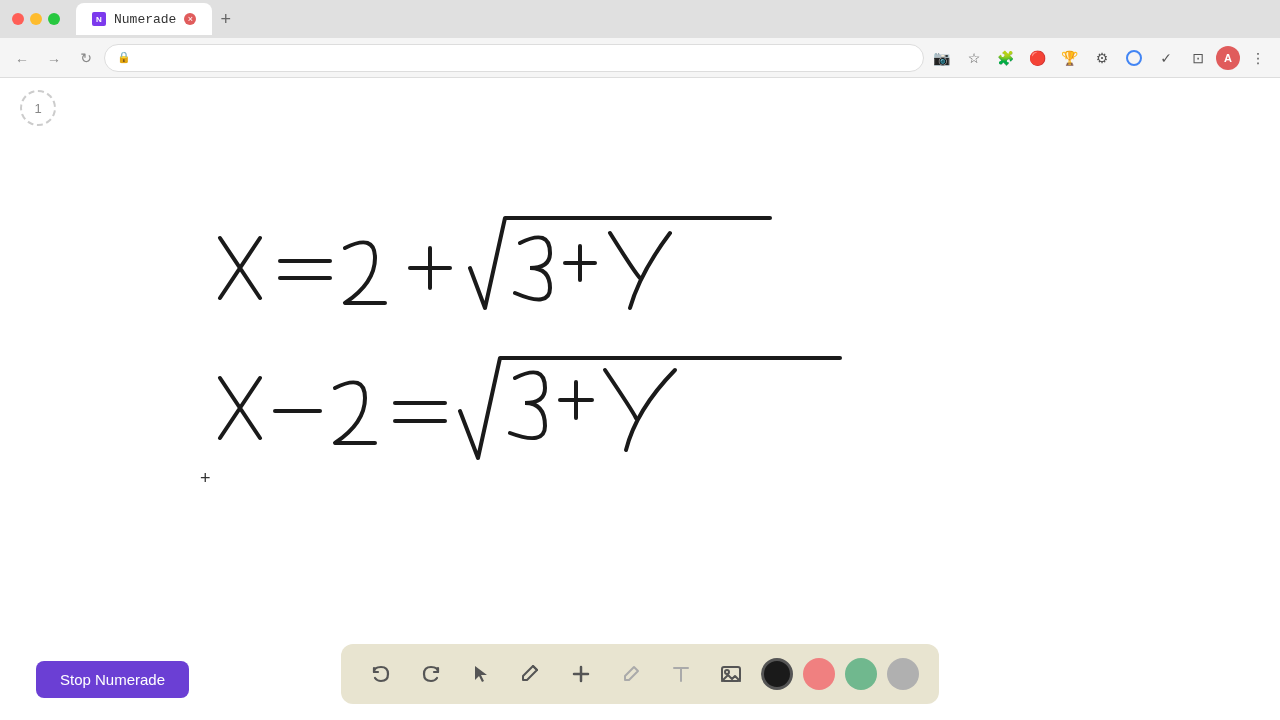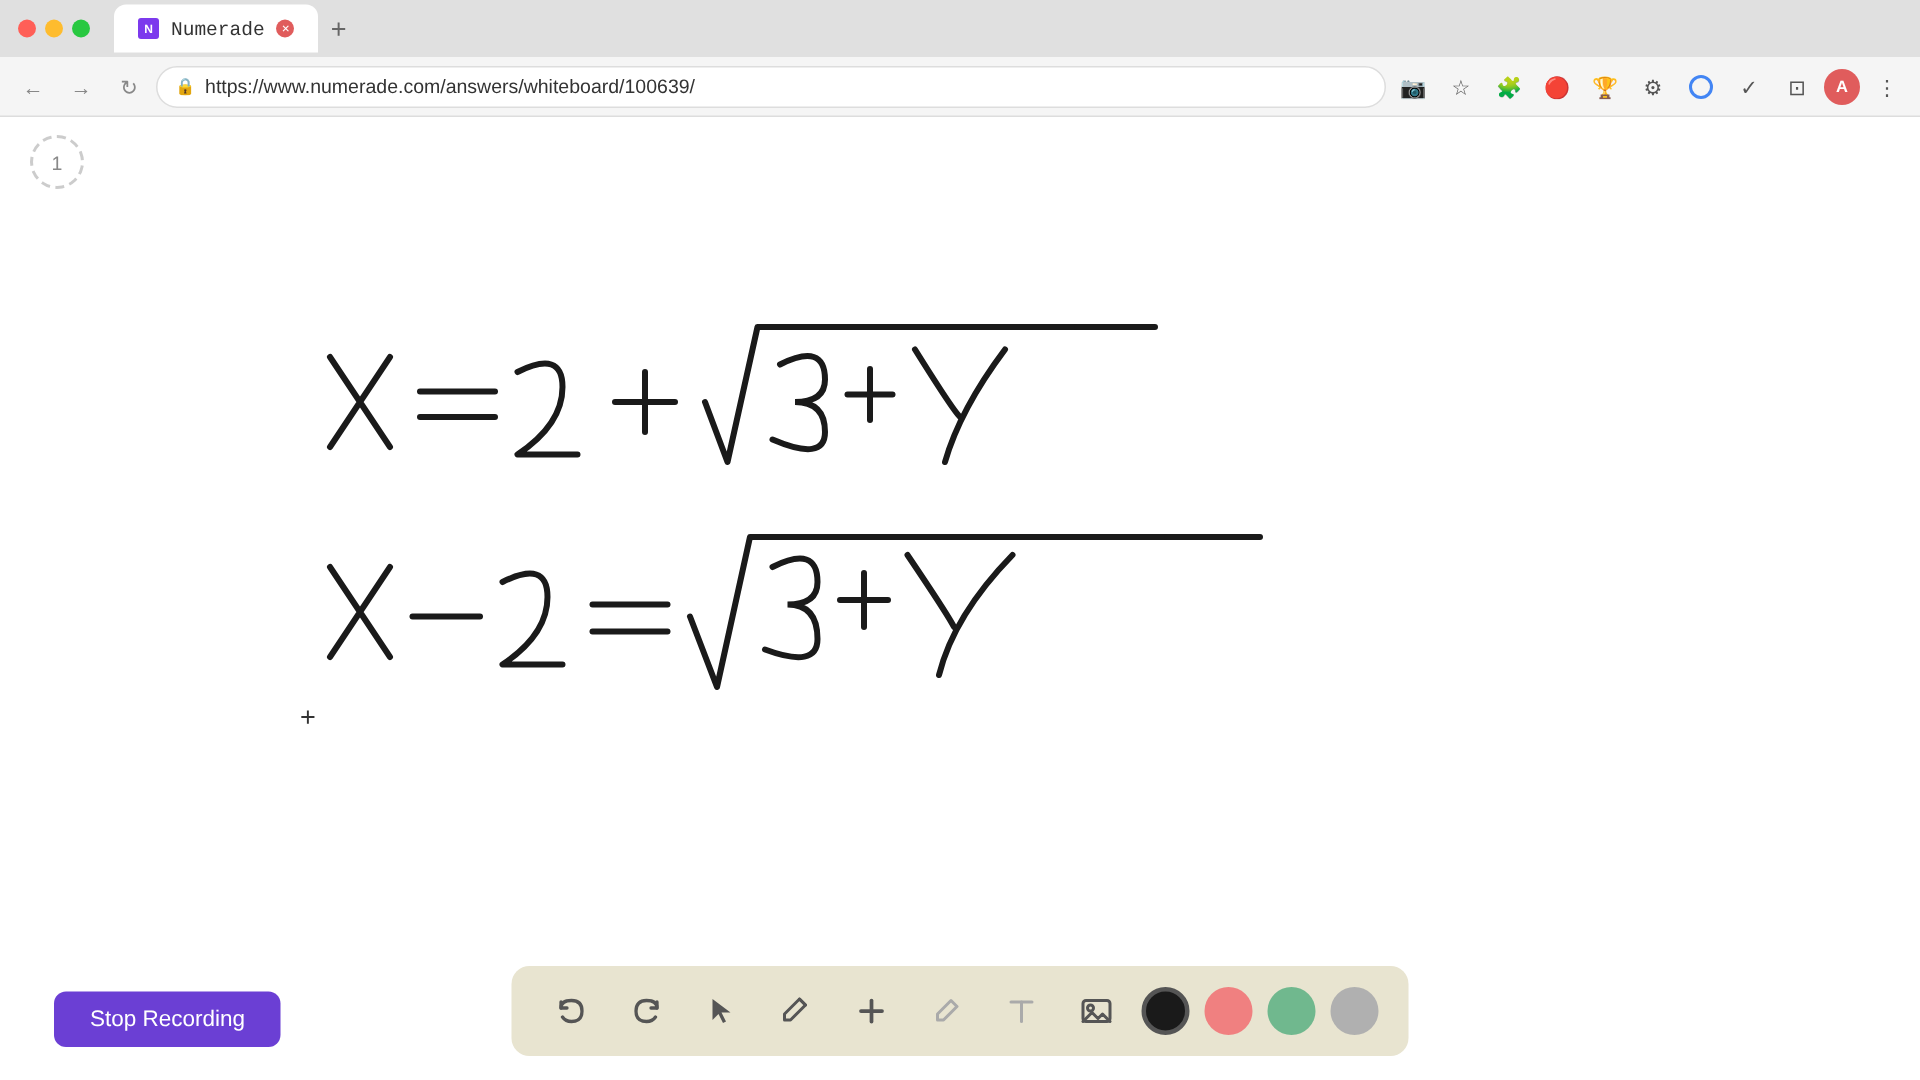--- a/index.html
+++ b/index.html
@@ -302,21 +302,20 @@
     </div>
   </div>
 
   <div class="toolbar">
     <button class="nav-btn">←</button>
     <button class="nav-btn">→</button>
     <button class="nav-btn">↻</button>
 
     <div class="address-bar">
       <span class="address-lock">🔒</span>
-      <span style="font-size:13px; color:#333;">https://www.numerade.com/answers/whiteboard/100639/</span>
     </div>
 
     <div class="toolbar-right">
       <div class="toolbar-icon">📷</div>
       <div class="toolbar-icon">☆</div>
       <div class="toolbar-icon">🧩</div>
       <div class="toolbar-icon">🔴</div>
       <div class="toolbar-icon">🏆</div>
       <div class="toolbar-icon">⚙</div>
       <div class="toolbar-icon">
@@ -384,21 +383,21 @@
 
         <path d="M 445 192 Q 472 232 476 240" stroke="#1a1a1a" stroke-width="4" fill="none" stroke-linecap="round"></path>
         <path d="M 515 192 Q 476 232 466 272" stroke="#1a1a1a" stroke-width="4" fill="none" stroke-linecap="round"></path>
 
         <line x1="618" y1="180" x2="680" y2="180" stroke="#1a1a1a" stroke-width="4" stroke-linecap="round"></line>
       </svg>
     </div>
 
     <div class="cursor-plus">+</div>
 
-    <button class="stop-recording-btn">Stop Recording</button>
+    <button class="stop-recording-btn">Stop Numerade</button>
 
     <div class="bottom-toolbar">
       <button class="tool-btn" title="Undo">
         <svg width="22" height="22" viewBox="0 0 22 22" fill="none" stroke="#555" stroke-width="2.2" stroke-linecap="round" stroke-linejoin="round">
           <path d="M4 9 Q4 4 11 4 Q18 4 18 11 Q18 18 11 18 Q7 18 5 15"></path>
           <polyline points="4,5 4,9 8,9"></polyline>
         </svg>
       </button>
       <button class="tool-btn" title="Redo">
         <svg width="22" height="22" viewBox="0 0 22 22" fill="none" stroke="#555" stroke-width="2.2" stroke-linecap="round" stroke-linejoin="round">

